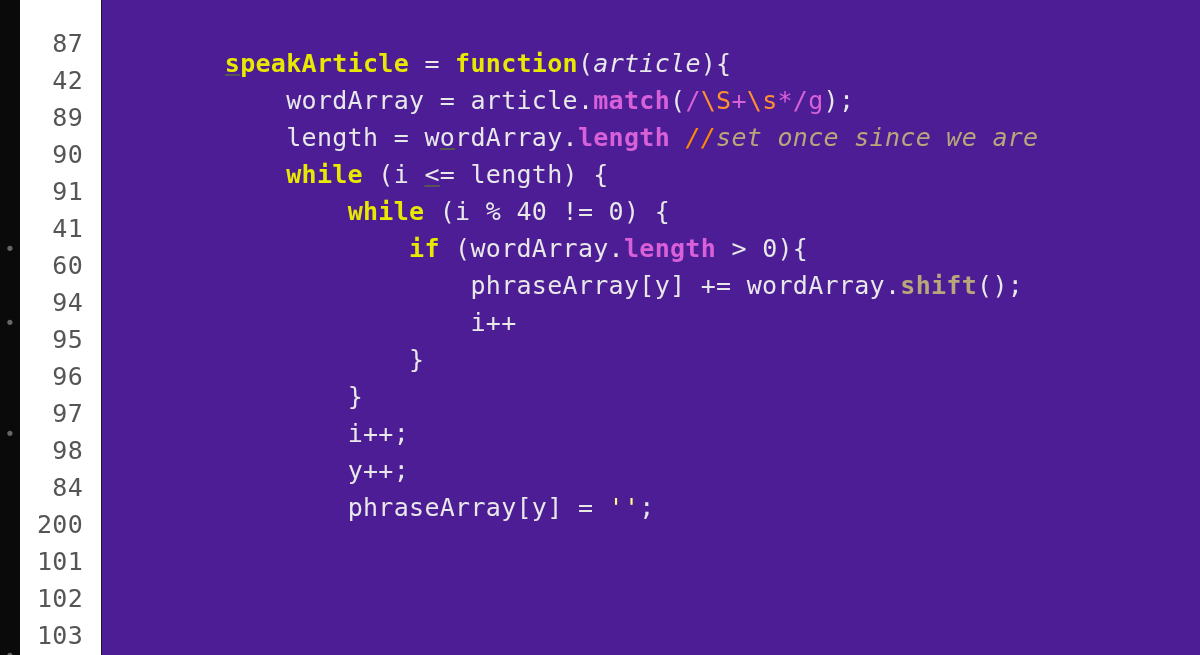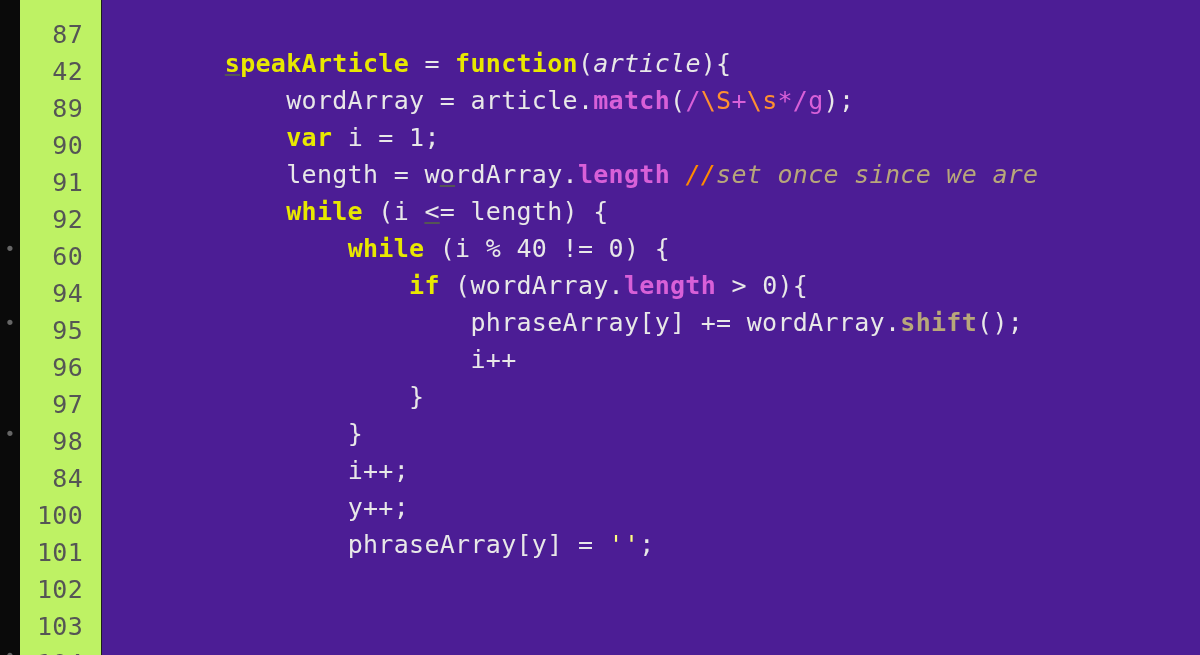--- a/index.html
+++ b/index.html
@@ -8,21 +8,21 @@
       font-family: Menlo, Monaco, Consolas, monospace;
       font-size: 25px;
       letter-spacing: 0.3px;
       width: 1200px;
       height: 655px;
       overflow: hidden;
       display: flex;
     }
     .gutter-mods { width: 20px; background:#0a0a0a; padding-top:8px; }
     .gutter-mods .dot { height:37px; display:flex; align-items:center; justify-content:center; color:#666; font-size:18px; }
-    .gutter-nums { width: 82px; background:#bef264; padding-top:16px; border-right:1px solid #1e1e1e; }
+    .gutter-nums { width: 82px; background:#ffffff; padding-top:25px; border-right:1px solid #1e1e1e; }
     .gutter-nums .ln { height:37px; color:#555; text-align:right; padding-right:18px; line-height:37px; }
     .code { flex:1; padding-top:8px; background:#4c1d95; }
     .row { height:37px; line-height:37px; white-space:pre; }
     .tok-default { color:#e8e8e8; }
     .tok-kw { color:#e8e800; font-weight:bold; }
     .tok-func { color:#e8e800; font-weight:bold; }
     .tok-param { color:#e8e8e8; font-style:italic; }
     .tok-num { color:#e8e8e8; }
     .tok-method { color:#d860d8; font-weight:bold; }    
     .tok-method2 { color:#b8a77a; font-weight:bold;text-align:right; }   
@@ -56,46 +56,45 @@
   <div class="dot"></div>
   <div class="dot">•</div>
 </div>
 
 <div class="gutter-nums">
   <div class="ln">87</div>
   <div class="ln">42</div>
   <div class="ln">89</div>
   <div class="ln">90</div>
   <div class="ln">91</div>
-  <div class="ln">92</div>
+  <div class="ln">41</div>
   <div class="ln">60</div>
   <div class="ln">94</div>
   <div class="ln">95</div>
   <div class="ln">96</div>
   <div class="ln">97</div>
   <div class="ln">98</div>
   <div class="ln">84</div>
-  <div class="ln">100</div>
+  <div class="ln">200</div>
   <div class="ln">101</div>
   <div class="ln">102</div>
   <div class="ln">103</div>
   <div class="ln">104</div>
 </div>
 
 <div class="code">
 
   <div class="row"><span class="tok-default"></span></div>
 
   <div class="row"><span class="tok-default">        </span><span class="tok-kw tok-under">s</span><span class="tok-kw">peakArticle</span><span class="tok-default"> = </span><span class="tok-func">function</span><span class="tok-default">(</span><span class="tok-param">article</span><span class="tok-default">){</span></div>
 
   <div class="row"><span class="tok-default">            </span><span class="tok-default">wordArray = article.</span><span class="tok-method">match</span><span class="tok-default">(</span><span class="tok-rx">/</span><span class="tok-rx-char">\S</span><span class="tok-rx">+</span><span class="tok-rx-char">\s</span><span class="tok-rx">*/</span><span class="tok-rx">g</span><span class="tok-default">);</span></div>
 
 
 
-  <div class="row"><span class="tok-default">            </span><span class="tok-kw">var</span><span class="tok-default"> i = </span><span class="tok-num">1</span><span class="tok-default">;</span></div>
 
   <div class="row"><span class="tok-default">            </span><span class="tok-default">length = w</span><span class="tok-default tok-under">o</span><span class="tok-default">rdArray.</span><span class="tok-method">length</span><span class="tok-default"> </span><span class="tok-comment">//</span><span class="tok-comment-txt">set once since we are </span></div>
 
   <div class="row"><span class="tok-default">            </span><span class="tok-kw">while</span><span class="tok-default"> (i </span><span class="tok-default tok-under">&lt;</span><span class="tok-default">= length) {</span></div>
 
   <div class="row"><span class="tok-default">                </span><span class="tok-kw">while</span><span class="tok-default"> (i % </span><span class="tok-num">40</span><span class="tok-default"> != </span><span class="tok-num">0</span><span class="tok-default">) {</span></div>
 
   <div class="row"><span class="tok-default">                    </span><span class="tok-kw">if</span><span class="tok-default"> (wordArray.</span><span class="tok-method">length</span><span class="tok-default"> &gt; </span><span class="tok-num">0</span><span class="tok-default">){</span></div>
 
   <div class="row"><span class="tok-default">                        </span><span class="tok-default">phraseArray[y] += wordArray.</span><span class="tok-method2">shift</span><span class="tok-default">();</span></div>

